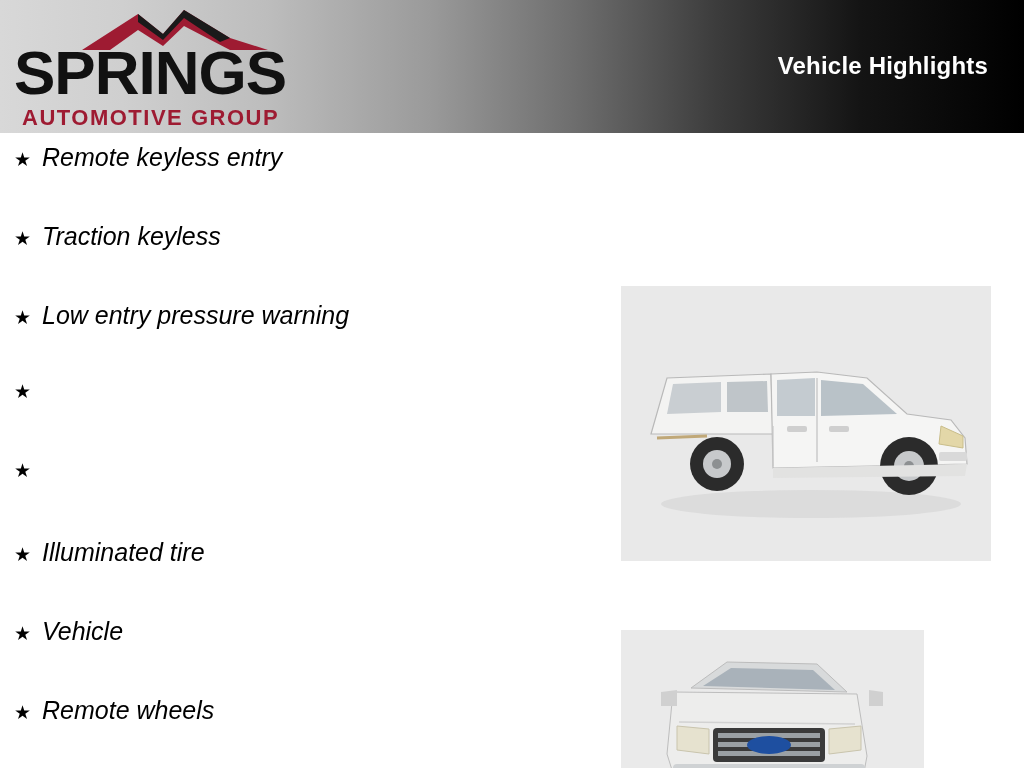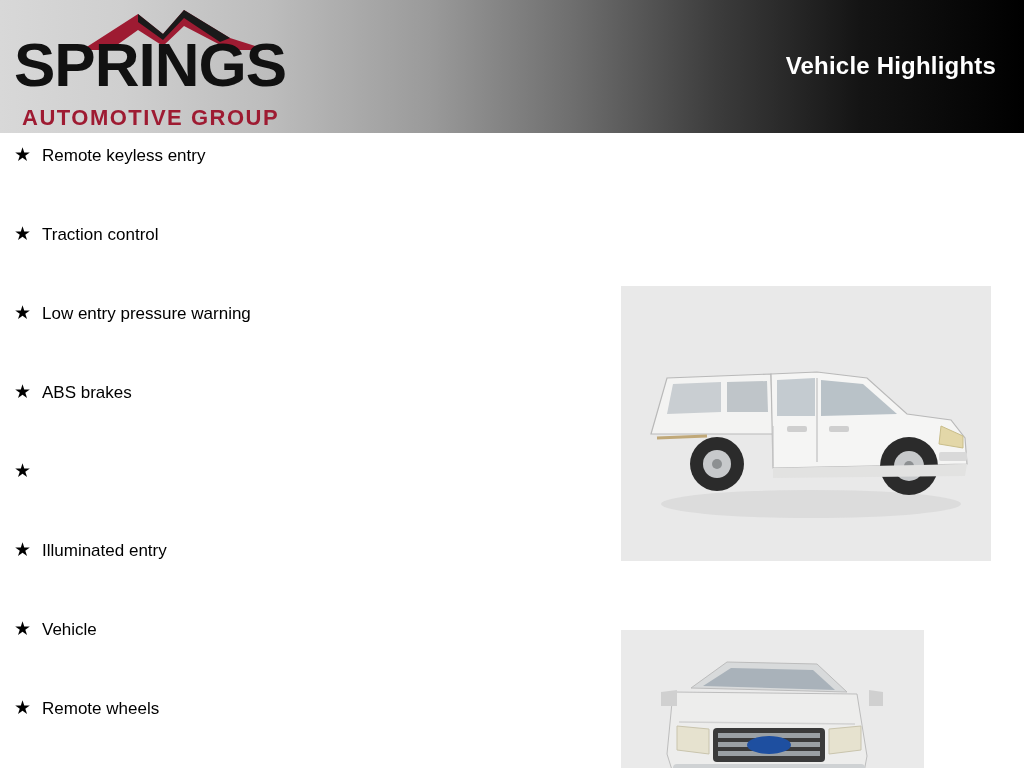--- a/index.html
+++ b/index.html
@@ -38,21 +38,21 @@
   .logo {
     position: absolute;
     left: 8px;
     top: 6px;
     width: 290px;
     height: 125px;
   }
   .logo-text {
     position: absolute;
     left: 6px;
-    top: 28px;
+    top: 36px;
     font-family: "Liberation Sans", sans-serif;
     font-weight: bold;
     font-size: 62px;
     letter-spacing: -1px;
     color: #111111;
     line-height: 1;
   }
   .logo-sub {
     position: absolute;
     left: 14px;
@@ -66,21 +66,21 @@
   }
   .logo-mountain {
     position: absolute;
     left: 72px;
     top: 2px;
     width: 190px;
     height: 44px;
   }
   .header-title {
     position: absolute;
-    right: 28px;
+    right: 36px;
     top: 52px;
     color: #ffffff;
     font-size: 24px;
     font-weight: bold;
     letter-spacing: 0.2px;
   }
 
   
   .content {
     position: relative;
@@ -102,23 +102,24 @@
     box-sizing: border-box;
   }
   .bullet {
     width: 28px;
     font-size: 19px;
     color: #000000;
     line-height: 1;
     flex: none;
   }
   .feature-label {
-    font-size: 17px;
+    font-size: 25px;
     color: #000000;
     line-height: 1;
+    font-style: italic;
   }
 
   
   .photo {
     position: absolute;
     background: #e9e9e9;
     overflow: hidden;
   }
   .photo-1 { left: 621px; top: 153px; width: 370px; height: 275px; }
   .photo-2 { left: 621px; top: 497px; width: 303px; height: 209px; }
@@ -143,36 +144,35 @@
 
   <div class="content">
 
     <div class="features">
       <div class="feature">
         <span class="bullet">★</span>
         <span class="feature-label">Remote keyless entry</span>
       </div>
       <div class="feature">
         <span class="bullet">★</span>
-        <span class="feature-label">Traction control</span>
+        <span class="feature-label">Traction keyless</span>
       </div>
       <div class="feature">
         <span class="bullet">★</span>
         <span class="feature-label">Low entry pressure warning</span>
       </div>
       <div class="feature">
         <span class="bullet">★</span>
-        <span class="feature-label">ABS brakes</span>
-      </div>
-      <div class="feature">
-        <span class="bullet">★</span>
-      </div>
-      <div class="feature">
-        <span class="bullet">★</span>
-        <span class="feature-label">Illuminated entry</span>
+      </div>
+      <div class="feature">
+        <span class="bullet">★</span>
+      </div>
+      <div class="feature">
+        <span class="bullet">★</span>
+        <span class="feature-label">Illuminated tire</span>
       </div>
       <div class="feature">
         <span class="bullet">★</span>
         <span class="feature-label">Vehicle</span>
       </div>
       <div class="feature">
         <span class="bullet">★</span>
         <span class="feature-label">Remote wheels</span>
       </div>
     </div>

